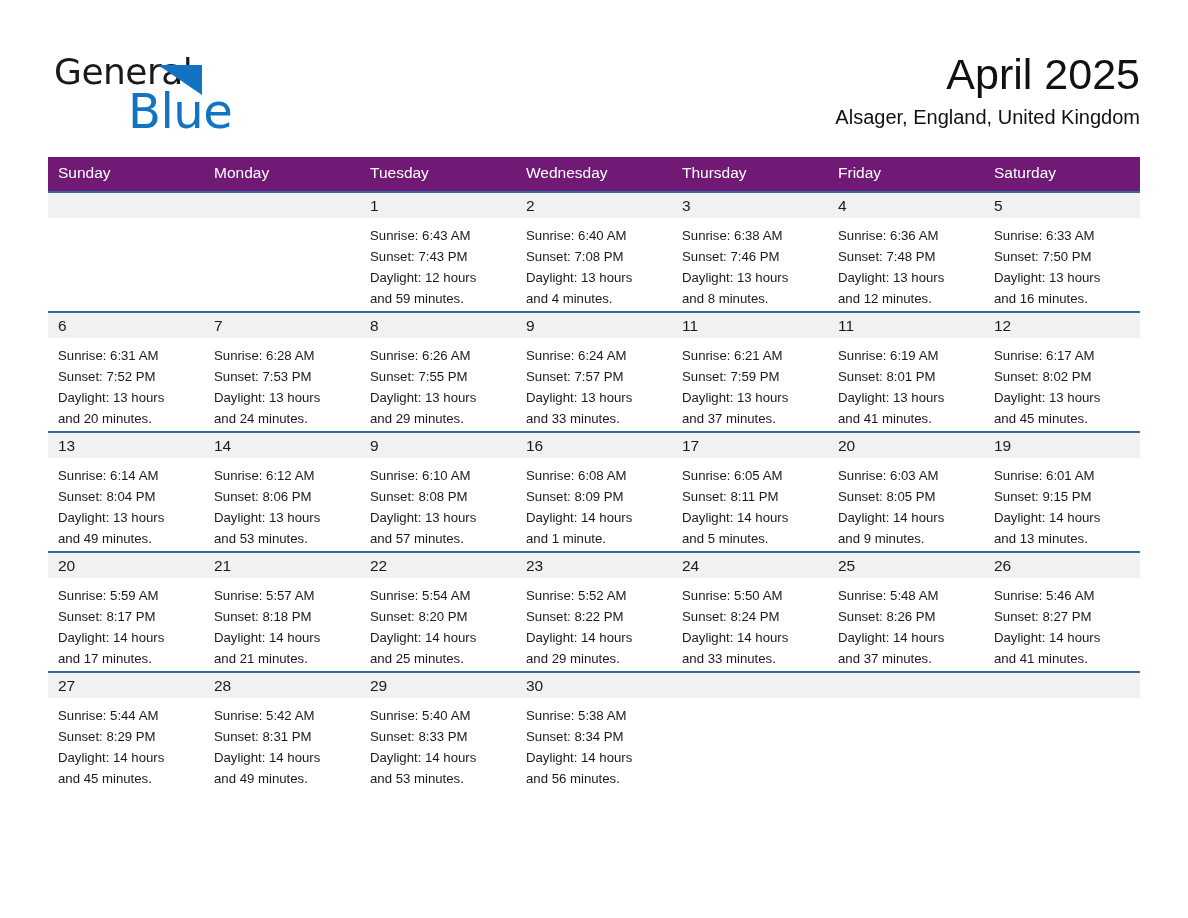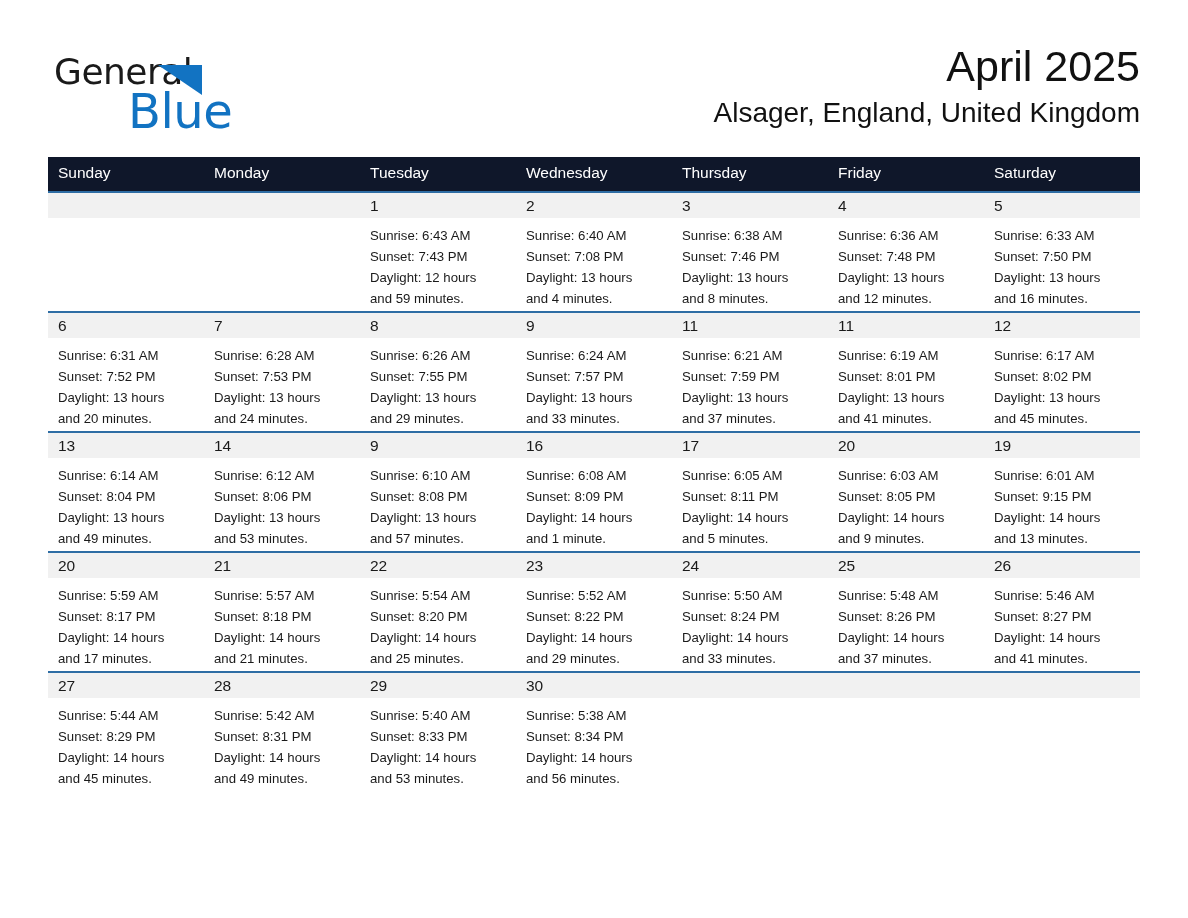--- a/index.html
+++ b/index.html
@@ -62,34 +62,34 @@
     position: absolute;
     left: 104px;
     top: 11px;
     width: 44px;
     height: 30px;
   }
 
   .title-block {
     position: absolute;
     right: 0;
-    top: 4px;
+    top: 12px;
     text-align: right;
     margin-left: 28px;
   }
   .month-title {
     font-size: 43px;
     font-weight: 400;
     color: #111111;
     line-height: 1.05;
     white-space: nowrap;
   }
   .location {
     margin-top: 9px;
-    font-size: 28px;
+    font-size: 20px;
     font-weight: 400;
     color: #111111;
     line-height: 1.1;
     white-space: nowrap;
   }
 
   
   .calendar {
     position: absolute;
     left: 48px;
@@ -97,21 +97,21 @@
     width: 1092px;
   }
   table.cal {
     border-collapse: collapse;
     table-layout: fixed;
     width: 1092px;
   }
   table.cal col { width: 156px; }
 
   thead th {
-    background: #0f172a;
+    background: #701a75;
     color: #ffffff;
     font-size: 15.5px;
     font-weight: 400;
     text-align: left;
     padding: 7px 0 8px 10px;
     height: 17px;
     line-height: 1.2;
     vertical-align: middle;
   }
 

